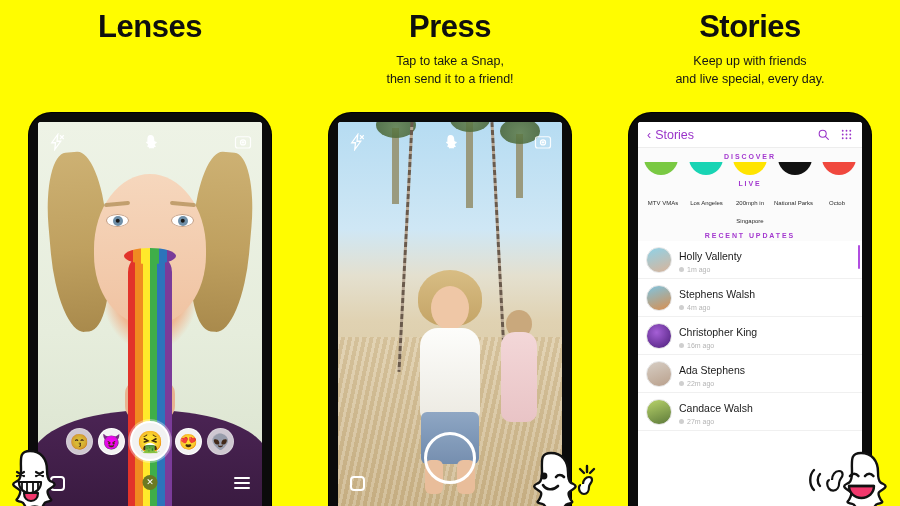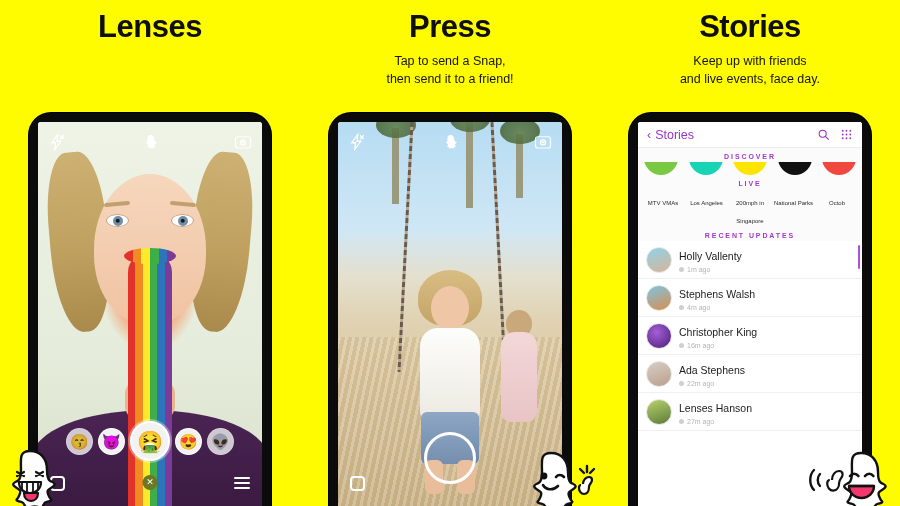--- a/index.html
+++ b/index.html
@@ -277,21 +277,21 @@
           </div>
         </div>
       </div>
     </div>
   </div>
 
   <div class="panel p2">
     <div class="head">
       <h1>Press</h1>
       <p>
-        <span>Tap to send a Snap,</span><br>
+        <span>Tap to take a Snap,</span><br>
         <span>then send it to a friend!</span>
       </p>
     </div>
 
     <div class="phone">
       <div class="screen">
         <div class="cam">
           <div class="p2-photo"></div>
           <div class="palm a"></div>
           <div class="palm b"></div>
@@ -342,21 +342,21 @@
         </div>
       </div>
     </div>
   </div>
 
   <div class="panel p3">
     <div class="head">
       <h1>Stories</h1>
       <p>
         <span>Keep up with friends</span><br>
-        <span>and live events, face day.</span>
+        <span>and live special, every day.</span>
       </p>
     </div>
 
     <div class="phone">
       <div class="screen">
         <div class="st">
 
 
           <div class="sthead">
             <span class="ttl">
@@ -466,21 +466,21 @@
                 <span class="umeta">
                   <i class="dot"></i>
                   <span>22m ago</span>
                 </span>
               </span>
             </div>
 
             <div class="urow">
               <span class="ava" style="background:linear-gradient(160deg,#b8d36a,#5d7a3a)"></span>
               <span>
-                <span class="uname">Lenses Hanson</span>
+                <span class="uname">Candace Walsh</span>
                 <span class="umeta">
                   <i class="dot"></i>
                   <span>27m ago</span>
                 </span>
               </span>
             </div>
           </div>
 
         </div>
       </div>

